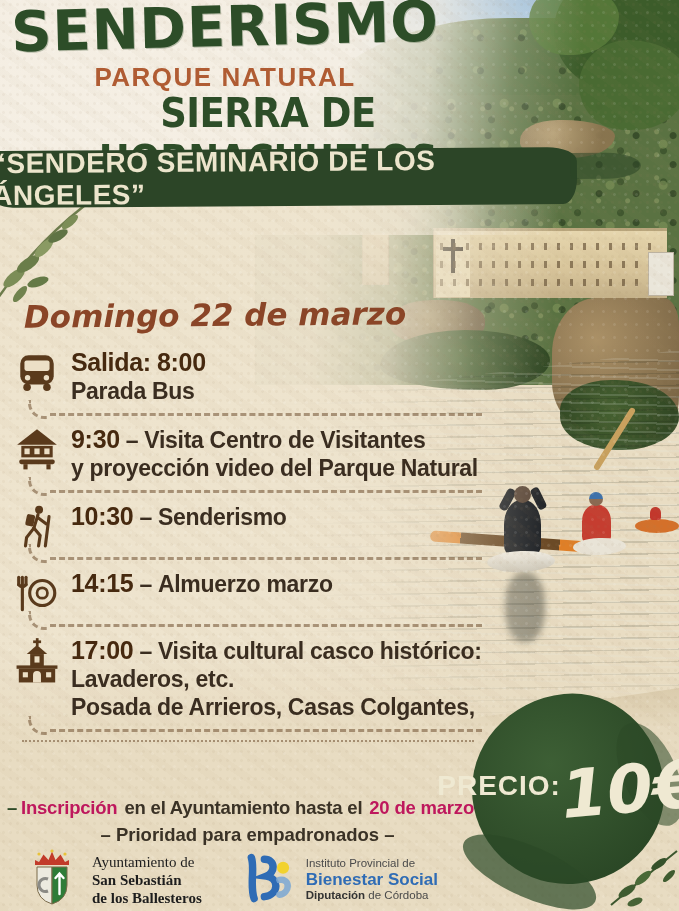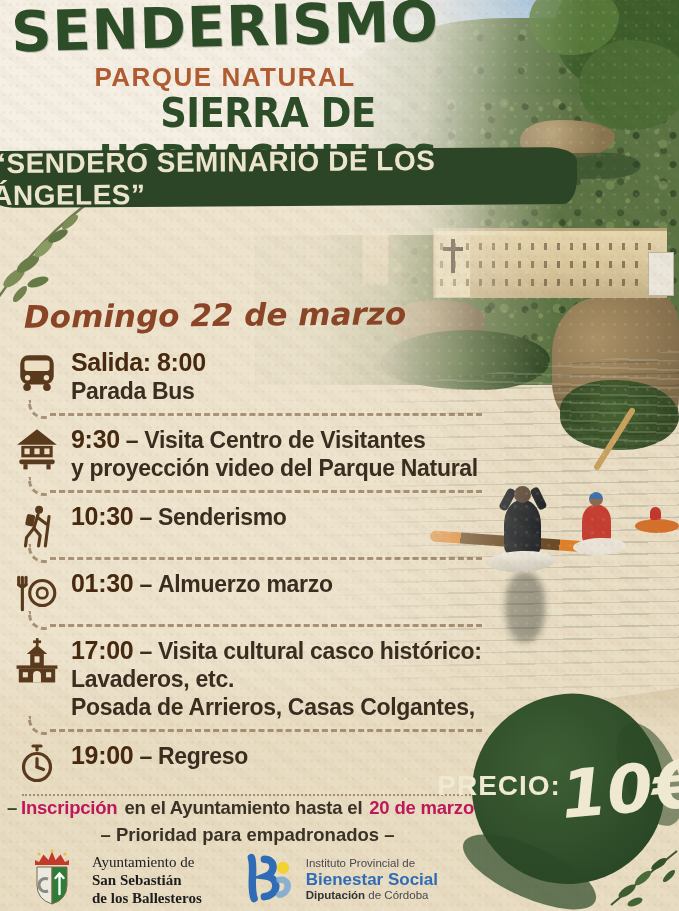--- a/index.html
+++ b/index.html
@@ -323,21 +323,21 @@
         <svg width="46" height="46" viewBox="0 0 44 44" fill="none" stroke="#5a3a1c" stroke-width="3" stroke-linecap="round">
           <path d="M8 7 V38"></path>
           <path d="M4.5 7 V14"></path>
           <path d="M11.5 7 V14"></path>
           <path d="M4.5 14 Q8 18 11.5 14"></path>
           <circle cx="27" cy="22" r="12"></circle>
           <circle cx="27" cy="22" r="5" stroke-width="2.6"></circle>
         </svg>
       </div>
       <div class="s-lines">
-        <div><span class="s-time">01:30</span><span class="s-dash">–</span><span>Almuerzo marzo</span></div>
+        <div><span class="s-time">14:15</span><span class="s-dash">–</span><span>Almuerzo marzo</span></div>
       </div>
     </div>
 
     <div class="s-sep"></div>
 
     <div class="s-row">
       <div class="icon-box">
         <svg width="50" height="50" viewBox="0 0 44 44" fill="#5a3a1c">
           <rect x="21" y="1" width="2.4" height="7"></rect>
           <rect x="18.6" y="3" width="7" height="2.4"></rect>
@@ -353,34 +353,20 @@
       </div>
       <div class="s-lines">
         <div><span class="s-time">17:00</span><span class="s-dash">–</span><span>Visita cultural casco histórico:</span></div>
         <div>Lavaderos, etc.</div>
         <div>Posada de Arrieros, Casas Colgantes,</div>
       </div>
     </div>
 
     <div class="s-sep"></div>
 
-    <div class="s-row">
-      <div class="icon-box">
-        <svg width="44" height="44" viewBox="0 0 44 44" fill="none" stroke="#5a3a1c" stroke-width="3.2" stroke-linecap="round">
-          <circle cx="22" cy="25" r="13.5"></circle>
-          <path d="M22 25 V16.5"></path>
-          <path d="M22 25 L28.5 27.5"></path>
-          <path d="M22 8 V5"></path>
-          <path d="M18 4 h8"></path>
-        </svg>
-      </div>
-      <div class="s-lines">
-        <div><span class="s-time">19:00</span><span class="s-dash">–</span><span>Regreso</span></div>
-      </div>
-    </div>
 
     <div class="s-sep-final"></div>
   </div>
 
   <div class="notes">
     <div class="n-line1">
       <span class="n-dash">–</span><span class="n-bold-green">Inscripción</span>
       <span class="n-mid">en el Ayuntamiento hasta el</span>
       <span class="n-bold-green">20 de marzo</span><span class="n-dash">–</span>
     </div>

